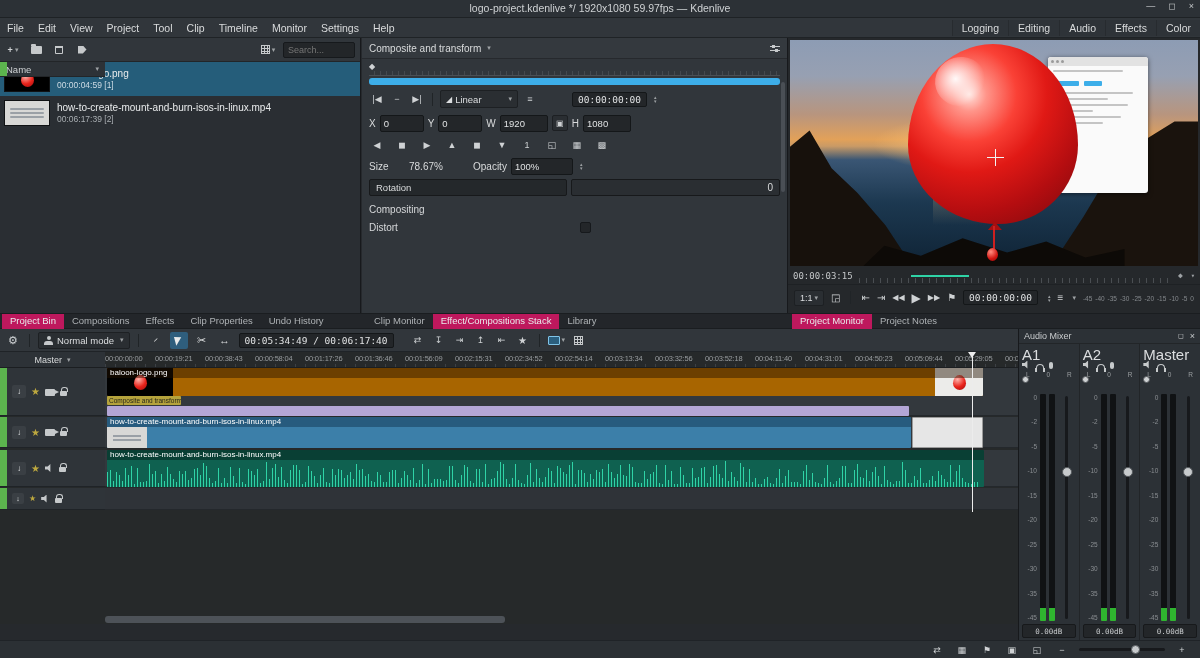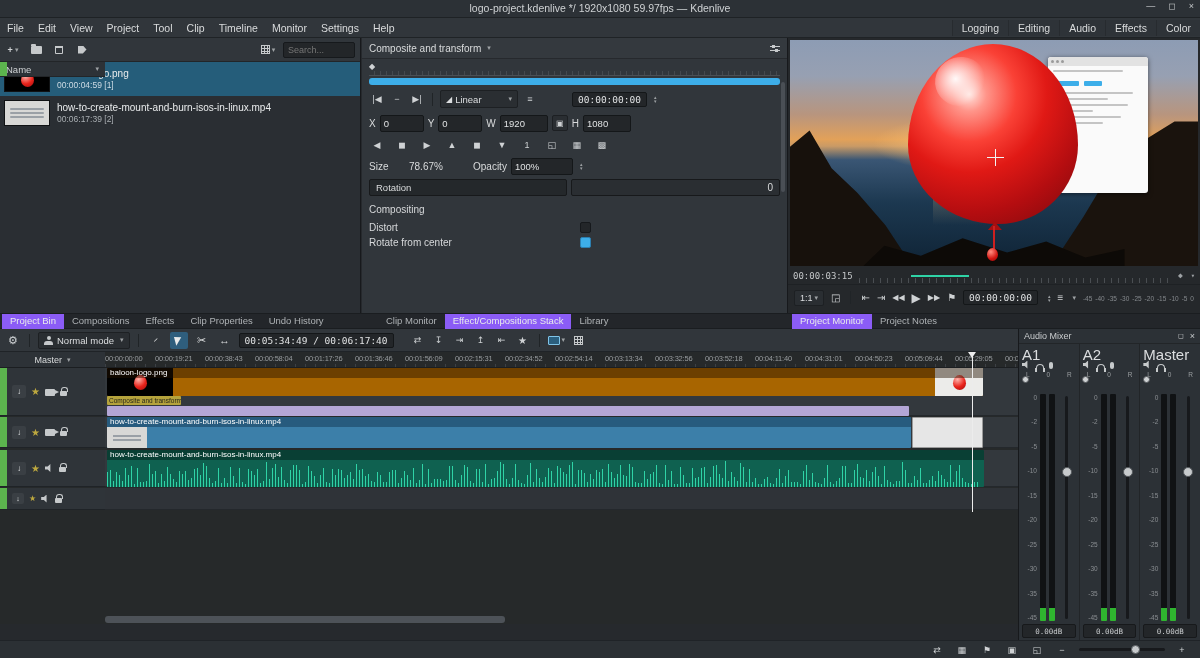--- a/index.html
+++ b/index.html
@@ -77,21 +77,21 @@
 .transport{position:absolute;left:0;top:246px;width:412px;height:26px;display:flex;align-items:center;gap:7px;padding:0 6px;border-top:1px solid #1e2124}
 .transport .g{font-size:10px;color:#cfd2d4}
 .meterblock{margin-left:auto;width:152px}
 .meterblock .bar{height:3px;background:#17191c;margin:1px 0;border-radius:1px;position:relative;overflow:hidden}
 .meterblock .bar i{position:absolute;left:0;top:0;bottom:0;width:18%;background:linear-gradient(90deg,#27c427,#6fdc27)}
 .mscale{display:flex;justify-content:space-between;font-size:6.5px;color:#85898d;margin-top:1px}
 
 #tabs{left:0;top:313px;width:1200px;height:16px;background:#23262a;border-top:1px solid #1a1d20;border-bottom:1px solid #1a1d20}
 .tabgrp{position:absolute;top:0;height:16px;display:flex}
 .tab{padding:1px 8px 0;font-size:9.5px;color:#aeb2b5;white-space:nowrap}
-.tab.active{background:#8b5cf6;color:#e9ebec}
+.tab.active{background:#be185d;color:#e9ebec}
 
 #tlbar{left:0;top:329px;width:1018px;height:23px;background:#31363b;border-bottom:1px solid #1f2327;display:flex;align-items:center;gap:5px;padding:0 5px}
 .tool{width:18px;height:17px;display:inline-flex;align-items:center;justify-content:center;border-radius:2px}
 .tool.active{background:#2f5e7d}
 
 #mixer{left:1018px;top:329px;width:182px;height:311px;background:#2c3136;border-left:1px solid #17191c;display:flex;flex-direction:column}
 #mixer .mtitle{height:15px;display:flex;align-items:center;padding:0 5px;font-size:9px;color:#c9ccce;border-bottom:1px solid #222528;gap:6px}
 .strips{flex:1;display:flex;min-height:0}
 .strip{flex:1;border-right:1px solid #222528;display:flex;flex-direction:column;padding:2px 3px;min-width:0}
 .sname{font-size:15px;height:12px;color:#dcdee0}
@@ -333,24 +333,20 @@
           <span>0</span>
         </span>
     </div>
     <div class="fxrow" style="height:22px">
       <span class="fxlabel">Compositing</span>
     </div>
     <div class="fxrow" style="height:15px">
       <span class="fxlabel">Distort</span>
       <span class="chk"></span>
     </div>
-    <div class="fxrow" style="height:15px">
-      <span class="fxlabel">Rotate from center</span>
-      <span class="chk on"></span>
-    </div>
     <div class="vscroll"></div>
   </div>
 
   <div id="mon" class="abs">
     <div class="video">
       <div class="sunglow"></div>
       <div class="reflect"></div>
       <div class="cliffL"></div>
       <div class="cliffR"></div>
       <div class="rocks"></div>
@@ -424,21 +420,21 @@
   </div>
 
   <div id="tabs" class="abs">
     <div class="tabgrp" style="left:2px">
       <span class="tab active">Project Bin</span>
       <span class="tab">Compositions</span>
       <span class="tab">Effects</span>
       <span class="tab">Clip Properties</span>
       <span class="tab">Undo History</span>
     </div>
-    <div class="tabgrp" style="left:378px">
+    <div class="tabgrp" style="left:366px">
       <span class="tab">Clip Monitor</span>
       <span class="tab active">Effect/Compositions Stack</span>
       <span class="tab">Library</span>
     </div>
     <div class="tabgrp" style="left:792px">
       <span class="tab active">Project Monitor</span>
       <span class="tab">Project Notes</span>
     </div>
   </div>
 

